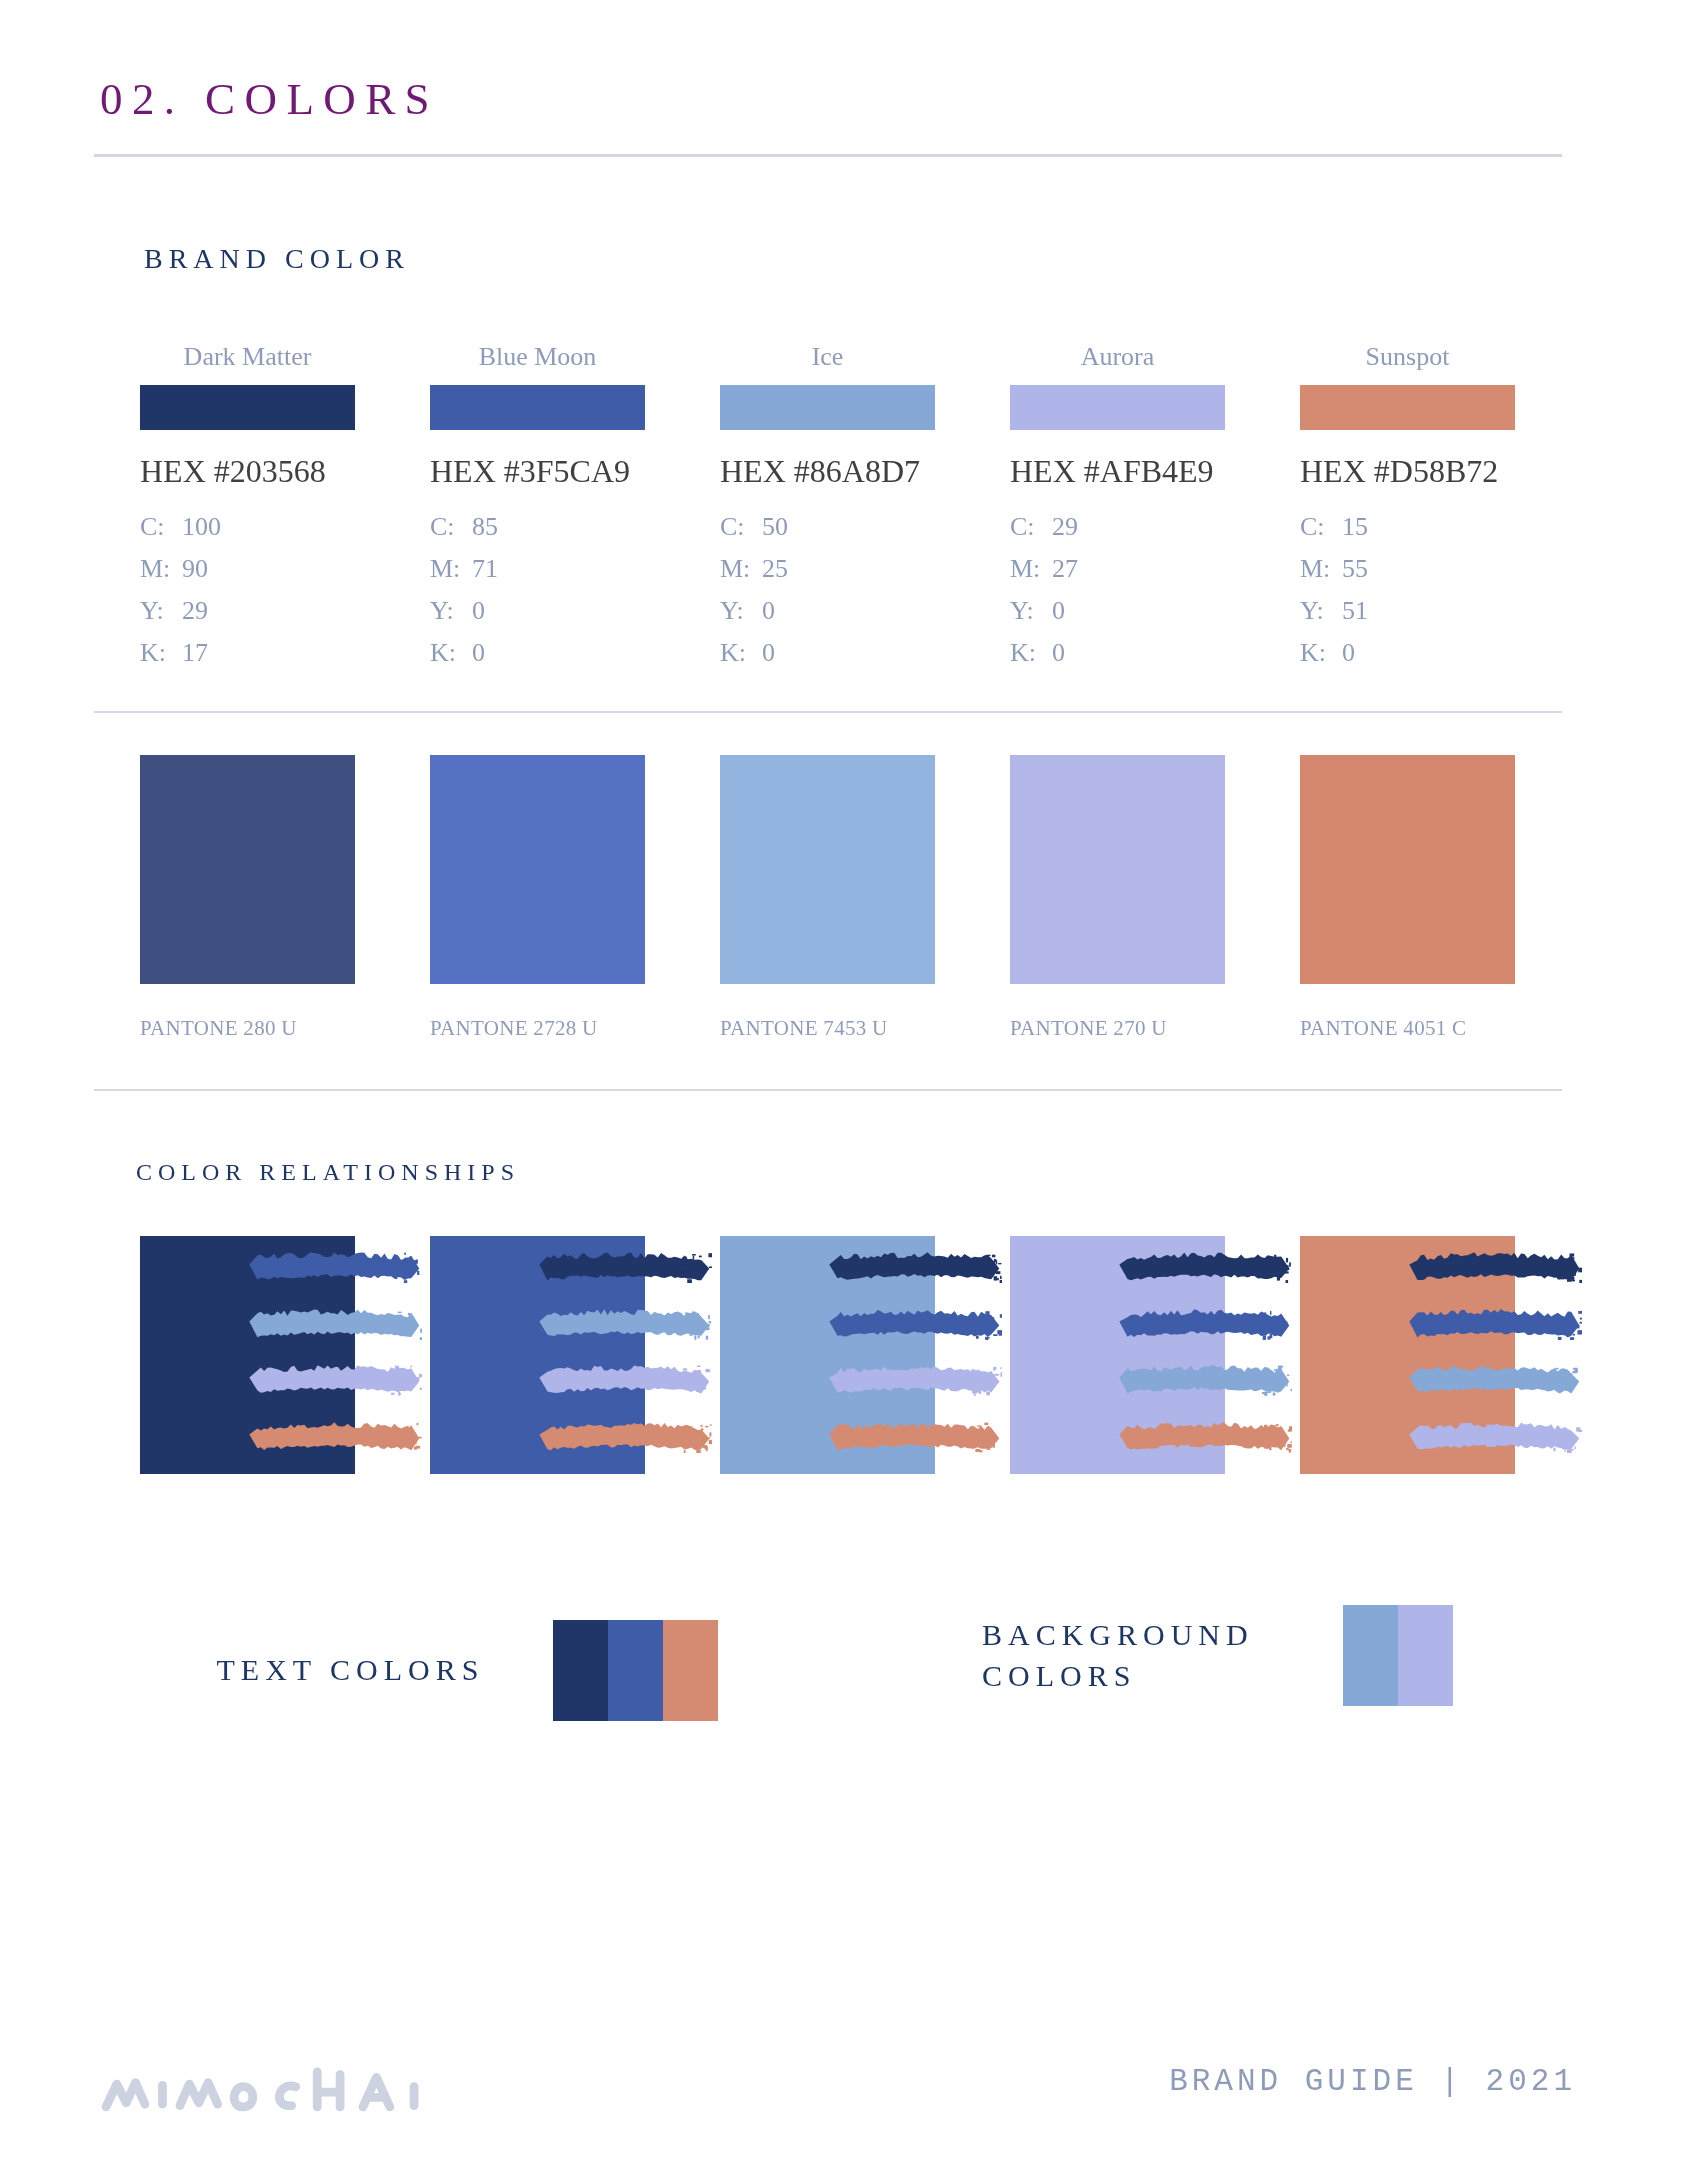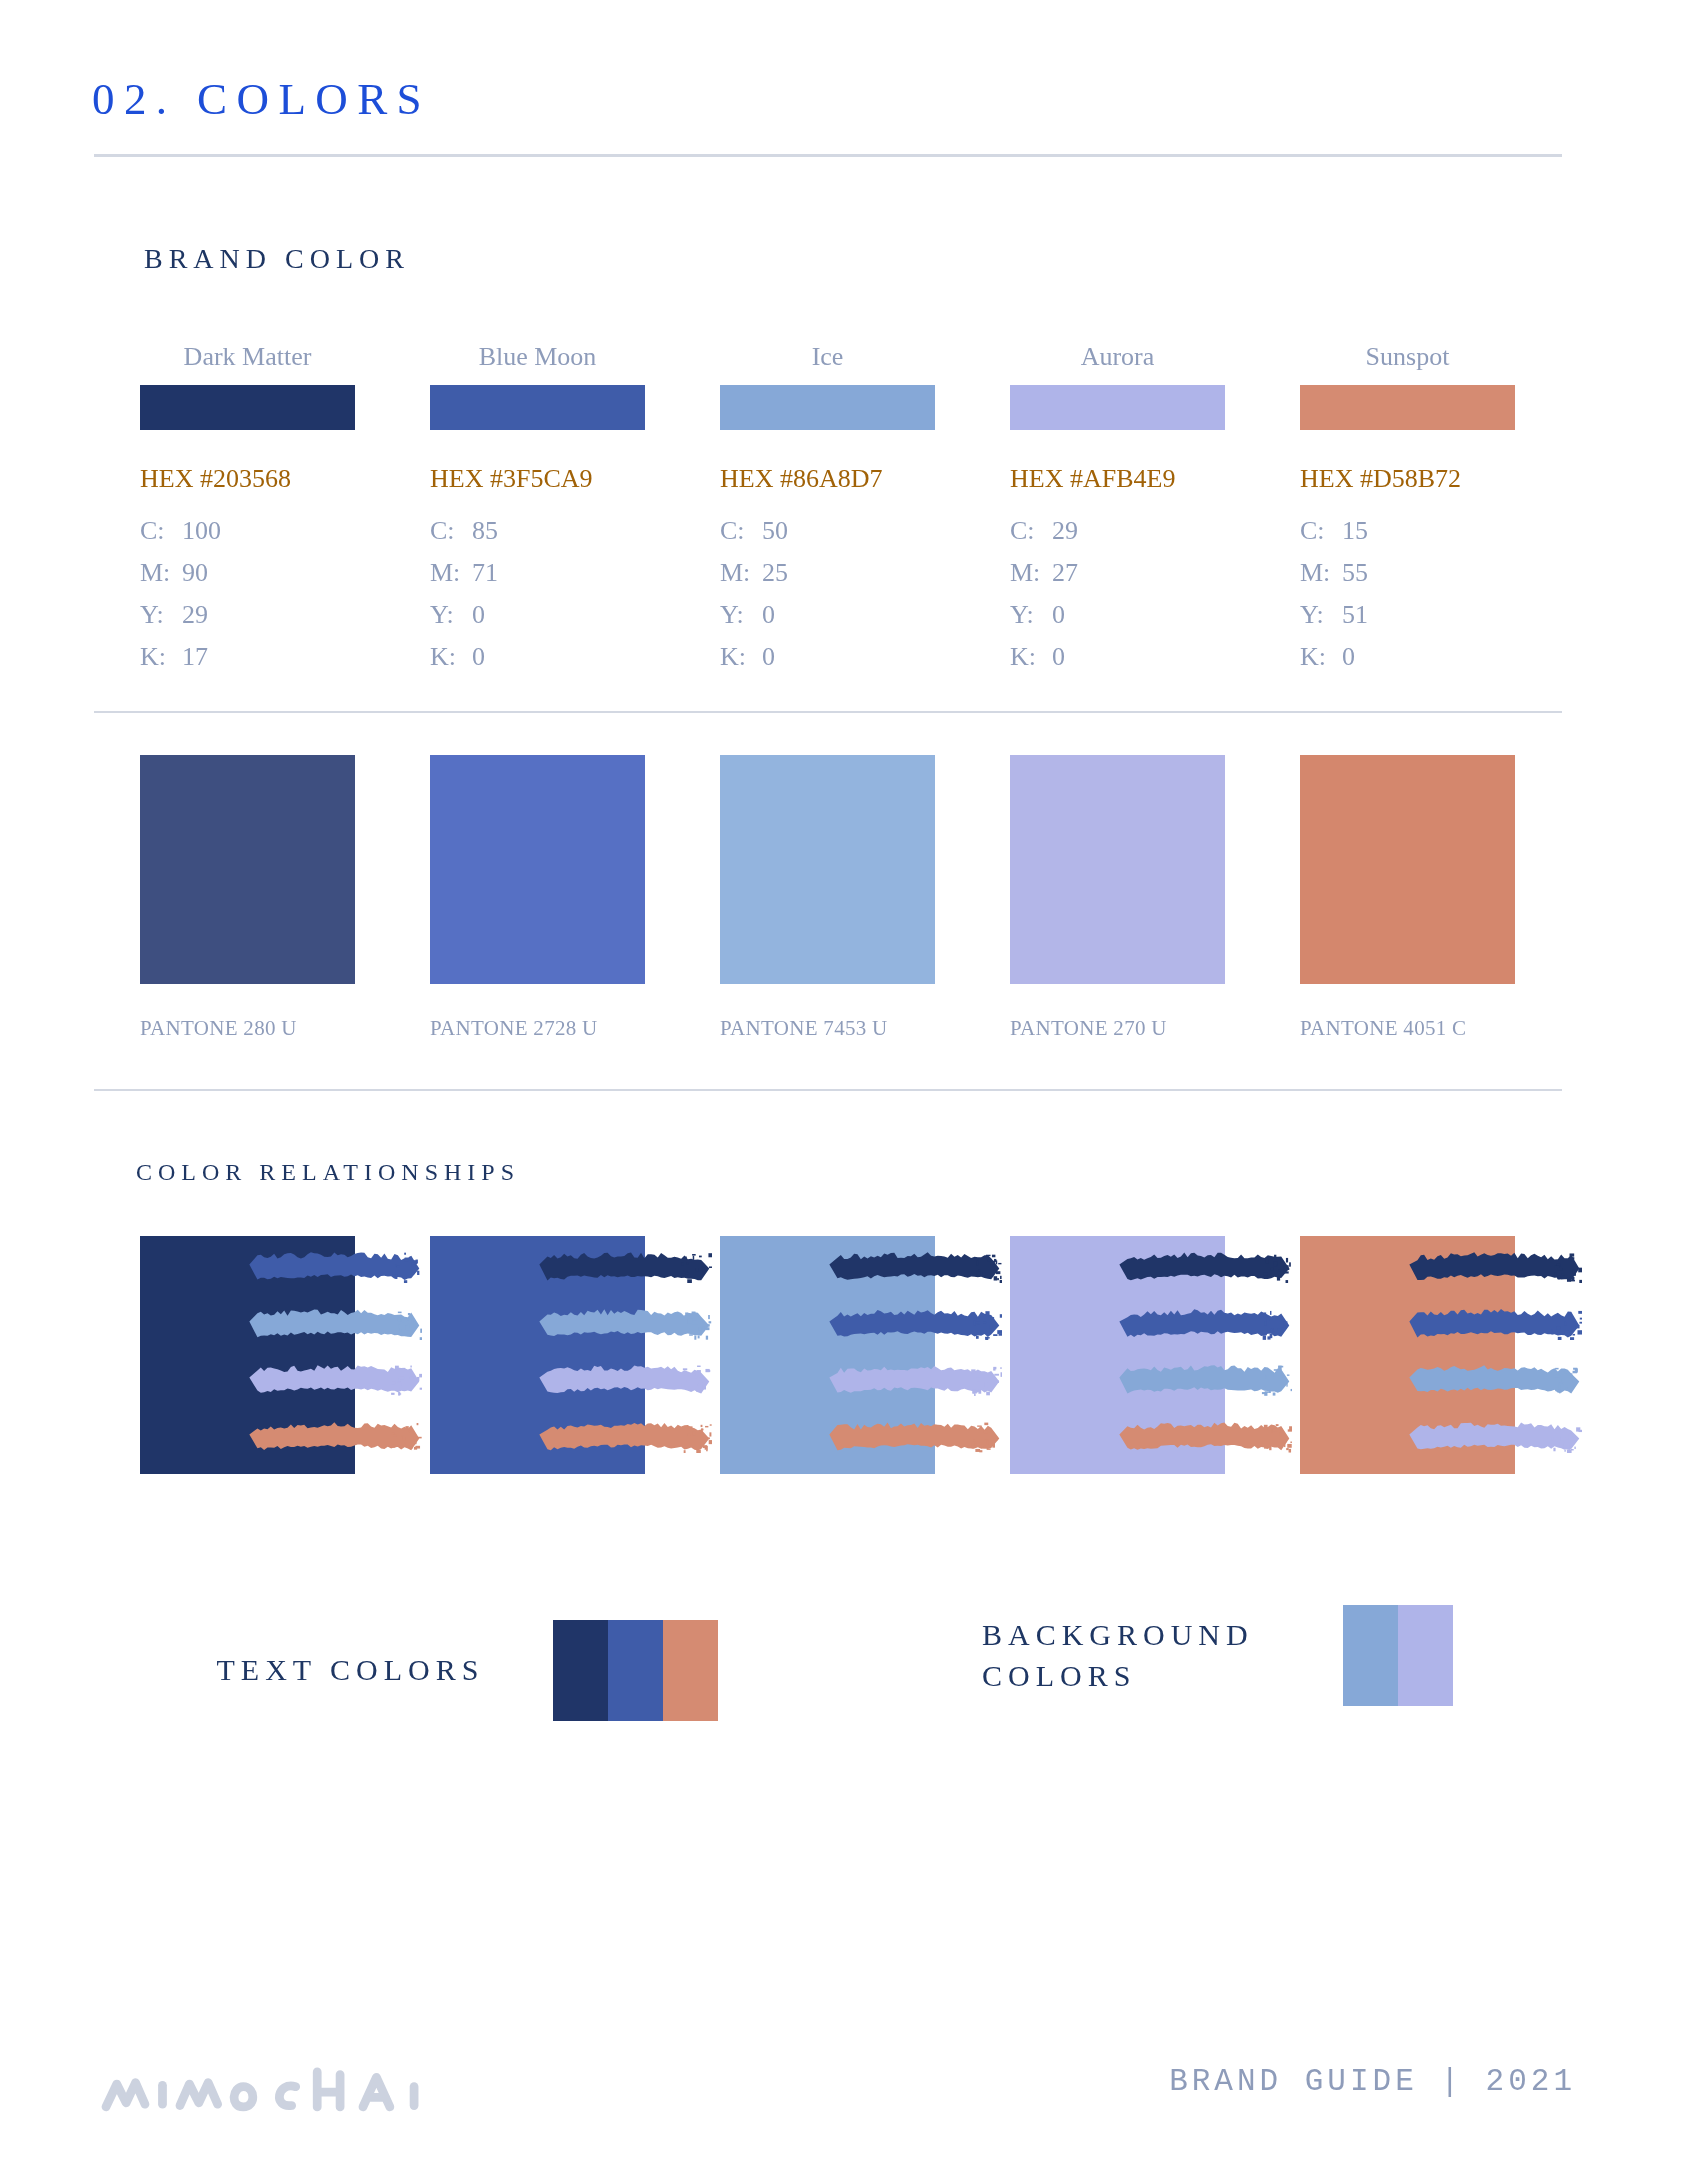--- a/index.html
+++ b/index.html
@@ -19,27 +19,27 @@
   .page {
     position: relative;
     width: 1687px;
     height: 2183px;
     background: #fff;
   }
 
   
   .page-title {
     position: absolute;
-    left: 92px;
+    left: 100px;
     top: 73px;
     font-family: "Liberation Serif", serif;
     font-size: 45px;
     font-weight: 400;
     letter-spacing: 9.4px;
-    color: #1d4ed8;
+    color: #701a75;
     white-space: nowrap;
   }
   .title-rule {
     position: absolute;
     left: 94px;
     top: 154px;
     width: 1468px;
     height: 2.7px;
     background: #d3d8e2;
   }
@@ -88,23 +88,23 @@
     padding-bottom: 15px;
     white-space: nowrap;
     margin-top: 32px;
   }
   .brand-bar {
     width: 215px;
     height: 45px;
   }
   .brand-hex {
     font-family: "Liberation Serif", serif;
-    font-size: 26px;
-    color: #a16207;
-    padding-top: 34px;
+    font-size: 32px;
+    color: #404040;
+    padding-top: 23px;
     white-space: nowrap;
   }
   .cmyk {
     padding-top: 16px;
   }
   .cmyk-row {
     font-family: "Liberation Serif", serif;
     font-size: 26px;
     color: #8e9cba;
     line-height: 1.62;

